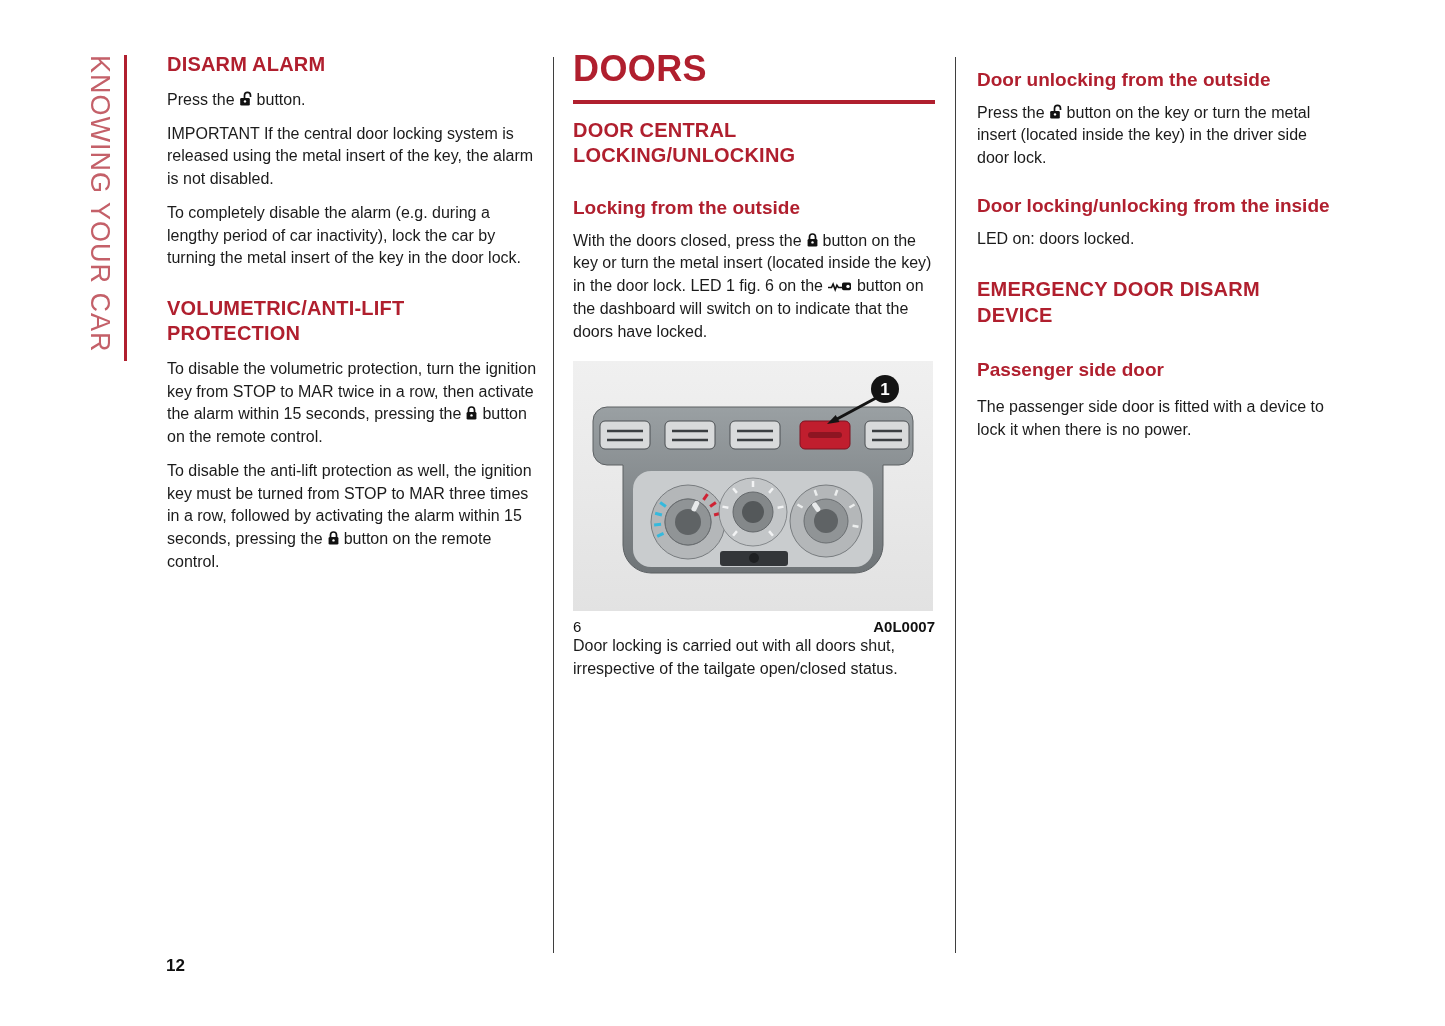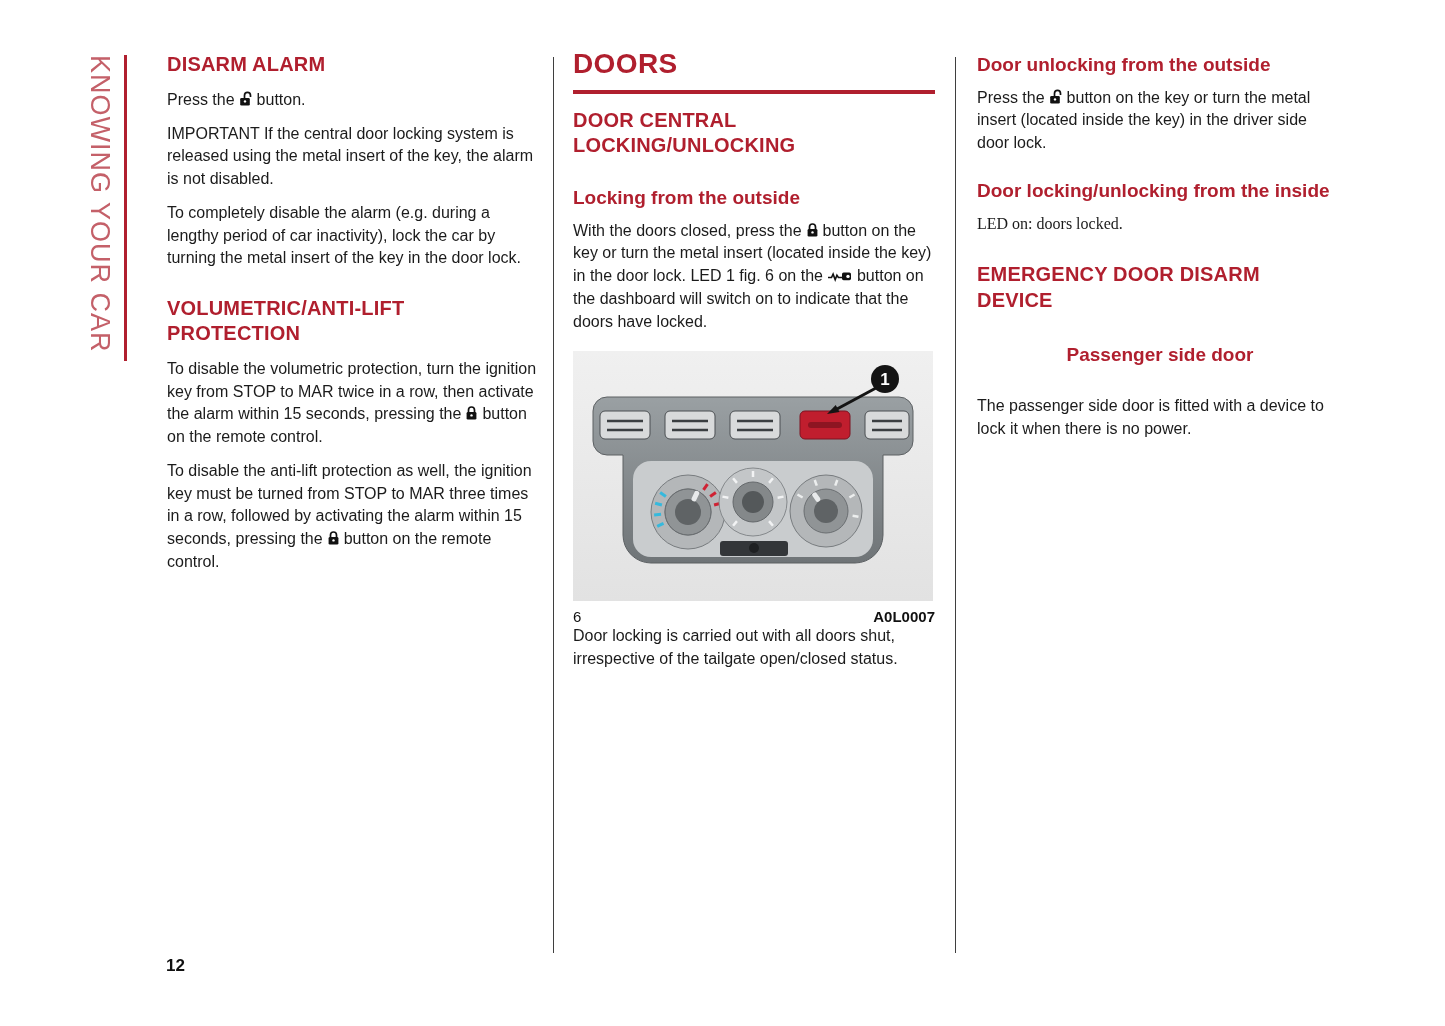--- a/index.html
+++ b/index.html
@@ -33,39 +33,39 @@
   .divider.d1{left:553px;}
   .divider.d2{left:955px;}
 
   
   .col{position:absolute;}
   .col1{left:167px;top:52px;width:370px;}
   .col2{left:573px;top:48px;width:362px;}
   .col3{left:977px;top:52px;width:366px;}
 
   .red-h1{
-    font-size:28px;font-weight:bold;color:var(--accent);
+    font-size:36px;font-weight:bold;color:var(--accent);
     margin:0 0 14px 0;padding-bottom:10px;border-bottom:4px solid var(--accent);
     letter-spacing:.4px;
   }
   .red-h2{
     font-size:20px;font-weight:bold;color:var(--accent);
     margin:26px 0 12px 0;letter-spacing:.2px;line-height:1.25;
   }
   .red-h2.first{margin-top:0;}
   .red-h3{
     font-size:19px;font-weight:bold;color:var(--accent);
     margin:24px 0 10px 0;line-height:1.25;
   }
-  .red-h3.first{margin-top:1px;}
-  .red-h3.spaced{margin-top:30px;margin-bottom:28px;text-align:center;}
+  .red-h3.first{margin-top:16px;}
+  .red-h3.spaced{margin-top:30px;margin-bottom:14px;}
   p.body{
     font-size:16px;line-height:1.42;margin:0 0 11px 0;color:var(--body);
   }
-  p.body.tight{margin-bottom:6px;font-family:Liberation Serif, serif;}
+  p.body.tight{margin-bottom:6px;}
 
   
   .icn{display:inline-block;vertical-align:-2px;margin:0 4px;line-height:0;}
   .icn svg{display:block;}
 
   
   .figure{margin-top:18px;}
   .fig-img{display:block;width:360px;height:250px;}
   .fig-caption{
     display:flex;justify-content:space-between;align-items:baseline;

